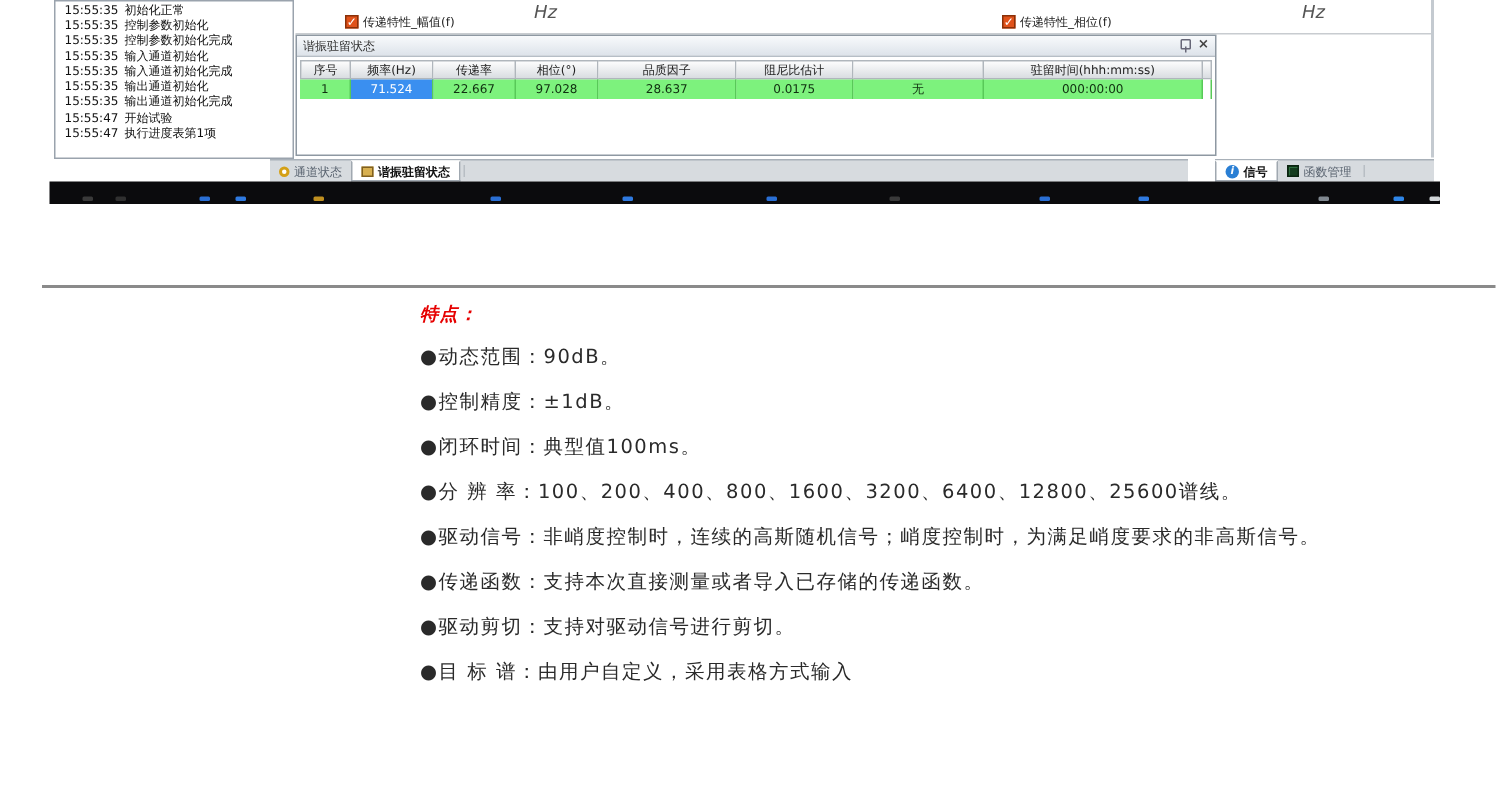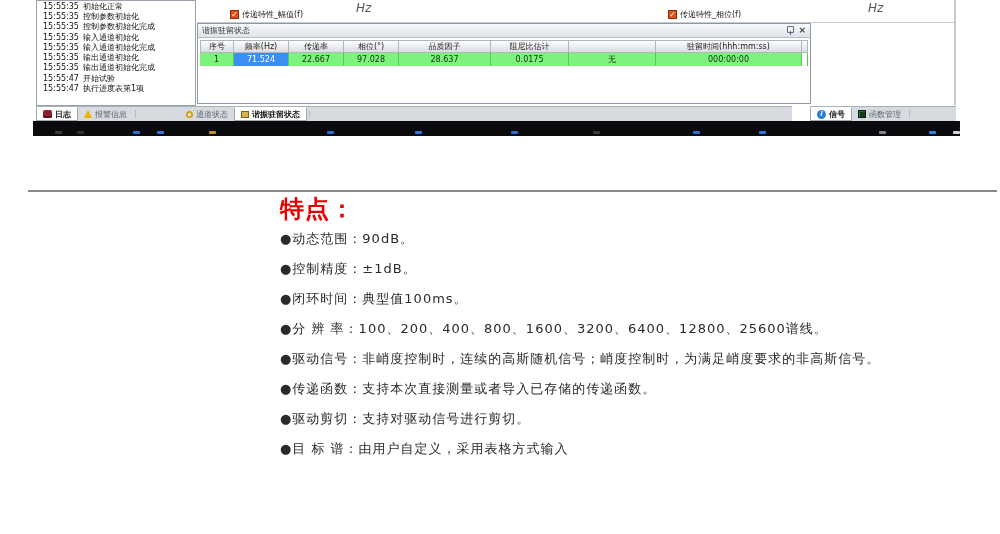--- a/index.html
+++ b/index.html
@@ -72,21 +72,21 @@
              letter-spacing:0.5px;white-space:nowrap;}
   .doc-rule{position:absolute;left:28px;top:190px;width:969px;height:2px;background:#8a8a8a;}
 
   .intro{position:absolute;left:30px;top:203px;width:252px;font-size:23px;line-height:40.5px;
          color:#262626;letter-spacing:2.5px;}
   .intro .b{font-weight:bold;}
   .intro-line{white-space:nowrap;}
   .intro-red{color:var(--red,#e60000);white-space:nowrap;}
 
   .features{position:absolute;left:280px;top:194px;width:712px;}
-  .features-title{font-size:24px;font-weight:bold;color:var(--red,#e60000);line-height:30px;letter-spacing:1px;}
+  .features-title{font-size:12px;font-weight:bold;color:var(--red,#e60000);line-height:30px;letter-spacing:1px;font-style:italic;}
   .feat{font-size:13px;line-height:30px;color:#2a2a2a;letter-spacing:1px;}
 </style>
 </head>
 <body>
 
 <div class="page">
 
   <div class="app">
 
     <div class="log-panel">
@@ -171,31 +171,20 @@
             <div class="td" style="width: 78px;">0.0175</div>
             <div class="td" style="width: 87px;">无</div>
             <div class="td" style="width: 146px;">000:00:00</div>
             <div class="td td-fill"></div>
           </div>
       </div>
     </div>
 
     <div class="vline"></div>
 
-    <div class="tabstrip strip-log">
-      <div class="tab active">
-        <span class="ic-log"></span>
-        <span>日志</span>
-      </div>
-      <div class="tab">
-        <span class="ic-warn"></span>
-        <span>报警信息</span>
-      </div>
-      <span class="tab-divider"></span>
-    </div>
 
     <div class="tabstrip strip-mid">
       <div class="tab">
         <span class="ic-ring"></span>
         <span>通道状态</span>
       </div>
       <div class="tab active">
         <span class="ic-dwell"></span>
         <span>谐振驻留状态</span>
       </div>

